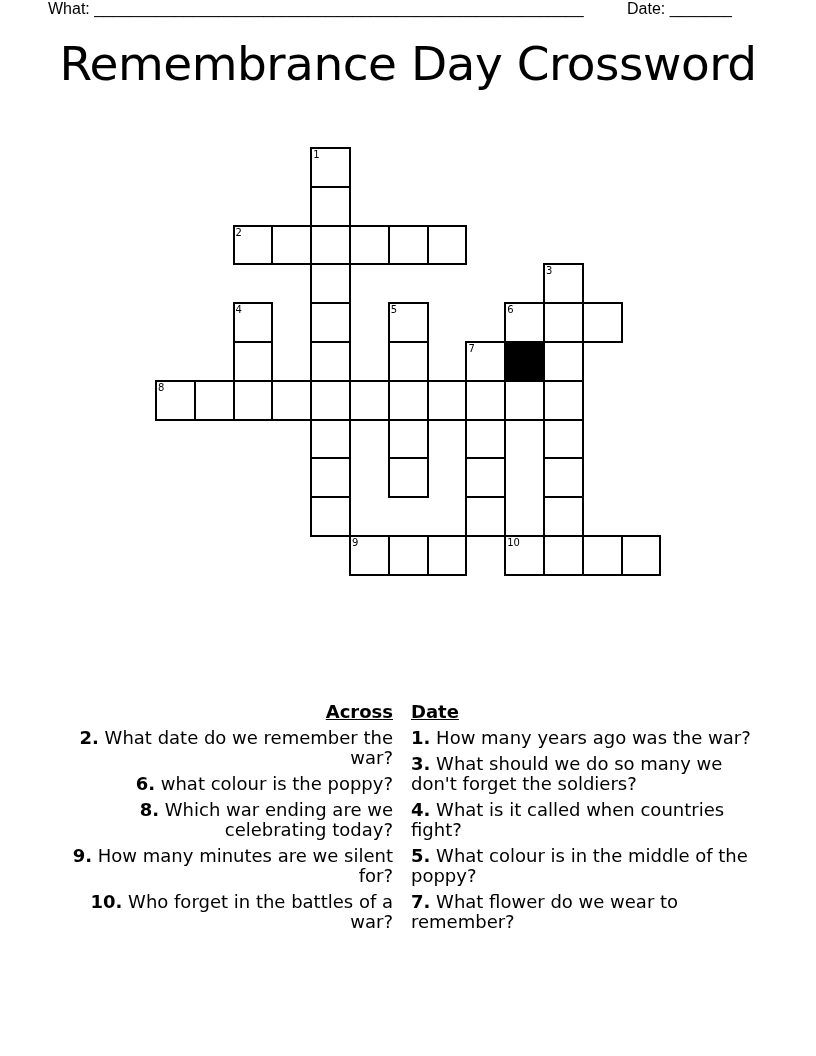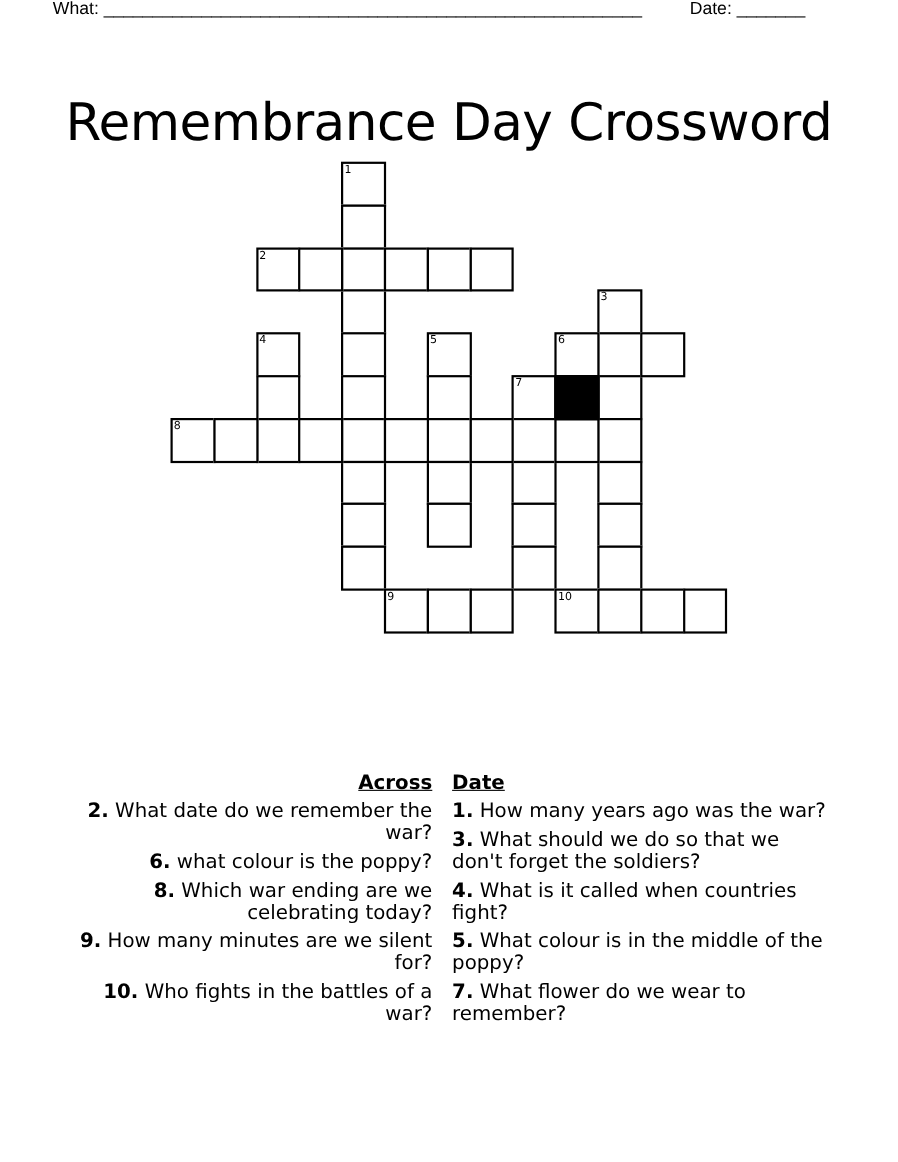--- a/index.html
+++ b/index.html
@@ -1,19 +1,19 @@
 <!DOCTYPE html>
 <html><head>
 <meta charset="utf-8">
 <style>
   html, body { margin:0; padding:0; background:#fff; }
   body { width:816px; height:1056px; position:relative; overflow:hidden; color:#000; }
   .header { position:absolute; top:0; left:48px; font-family:"Liberation Sans", sans-serif; font-size:16px; line-height:18px; }
   .date { position:absolute; top:0; left:627px; font-family:Liberation Sans, sans-serif; font-size:16px; line-height:18px; }
-  .title { position:absolute; top:36px; left:0; width:816px; text-align:center; font-family:"DejaVu Sans", sans-serif; font-size:47px; line-height:56px; letter-spacing:-0.5px;margin-top:48px; }
+  .title { position:absolute; top:36px; left:0; width:816px; text-align:center; font-family:"DejaVu Sans", sans-serif; font-size:47px; line-height:56px; letter-spacing:-0.5px; }
   .grid { position:absolute; left:156px; top:148px; width:520px; height:440px; }
   .cell { position:absolute; width:38.8px; height:38.8px; box-sizing:border-box; border:2px solid #000; background:#fff; }
   .cell.black { background:#000; }
   .cell .num { position:absolute; left:1px; top:0px; font-family:"DejaVu Sans", sans-serif; font-size:10px; line-height:12px; }
   .clues { position:absolute; top:702px; font-family:"DejaVu Sans", sans-serif; font-size:18px; line-height:20px; }
   .clues.across { left:48px; width:345px;text-align:right; }
   .clues.down { left:411px; width:345px; }
   .clues h3 { margin:0 0 6px 0; font-size:18px; font-weight:bold; text-decoration:underline; line-height:20px; }
   .clue { margin:0 0 6px 0; }
   .clue b { font-weight:bold; }
@@ -98,23 +98,23 @@
     <div class="cell" style="left: 464.6px; top: 387px; width: 40.8px; height: 40.8px;"></div>
     <div class="cell black" style="left: 348.2px; top: 193px; width: 40.8px; height: 40.8px;"></div>
   </div>
 
 <div class="clues across">
   <h3>Across</h3>
   <div class="clue"><b>2.</b><span> What date do we remember the war?</span></div>
   <div class="clue"><b>6.</b><span> what colour is the poppy?</span></div>
   <div class="clue"><b>8.</b><span> Which war ending are we celebrating today?</span></div>
   <div class="clue"><b>9.</b><span> How many minutes are we silent for?</span></div>
-  <div class="clue"><b>10.</b><span> Who fights in the battles of a war?</span></div>
+  <div class="clue"><b>10.</b><span> Who forget in the battles of a war?</span></div>
 </div>
 
 <div class="clues down">
   <h3>Date</h3>
   <div class="clue"><b>1.</b><span> How many years ago was the war?</span></div>
-  <div class="clue"><b>3.</b><span> What should we do so that we don't forget the soldiers?</span></div>
+  <div class="clue"><b>3.</b><span> What should we do so many we don't forget the soldiers?</span></div>
   <div class="clue"><b>4.</b><span> What is it called when countries fight?</span></div>
   <div class="clue"><b>5.</b><span> What colour is in the middle of the poppy?</span></div>
   <div class="clue"><b>7.</b><span> What flower do we wear to remember?</span></div>
 </div>
 
 </body></html>

